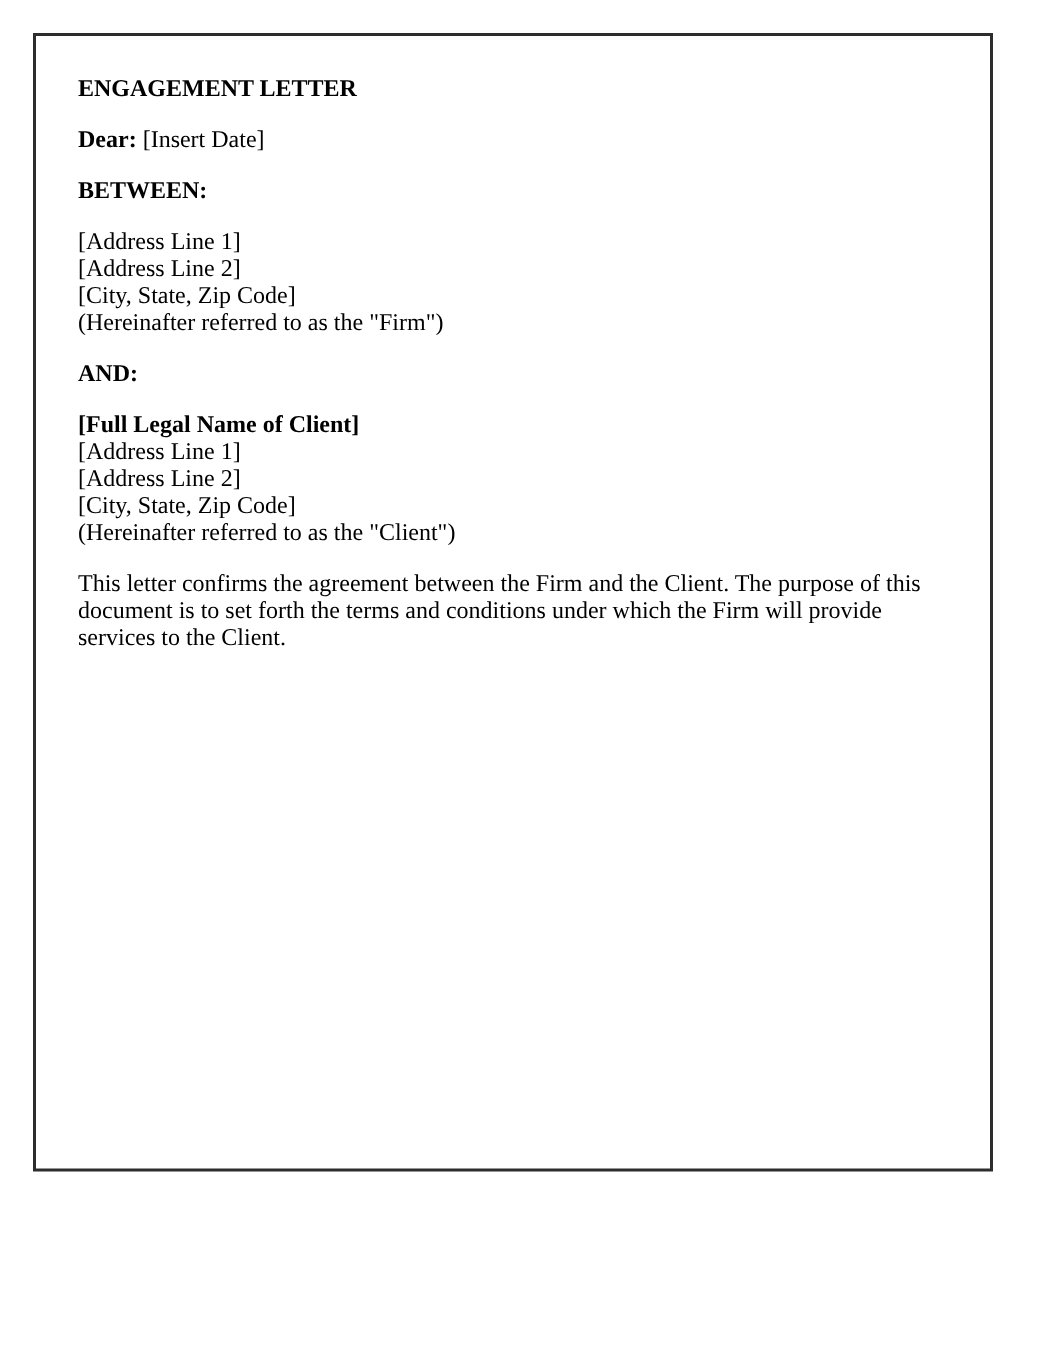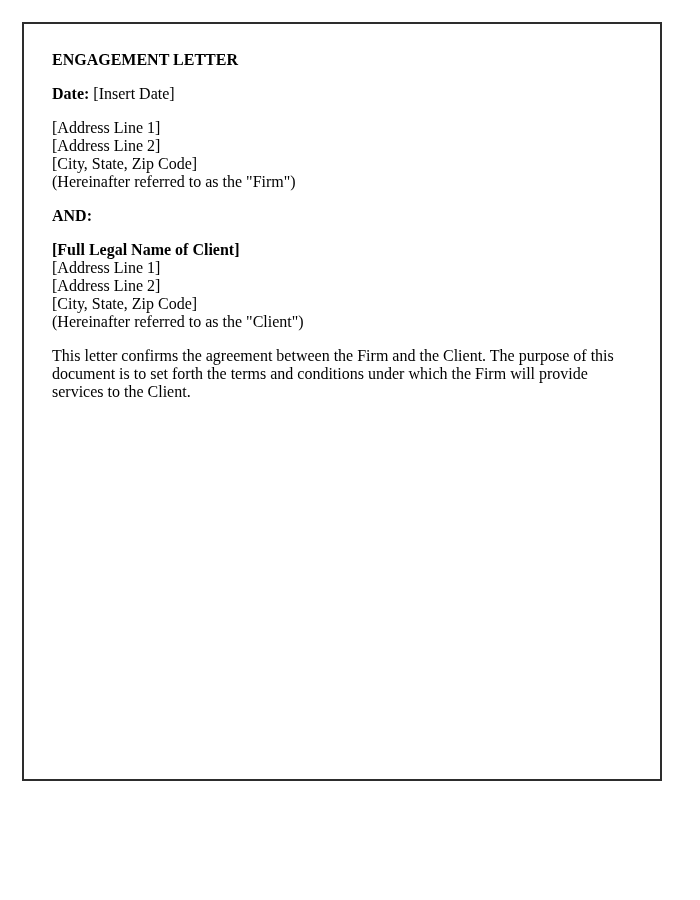--- a/index.html
+++ b/index.html
@@ -36,22 +36,23 @@
   .line { display: block; }
 </style>
 </head>
 <body>
 
 <div class="letter-frame">
   <div class="letter-content">
 
     <div class="block bold">ENGAGEMENT LETTER</div>
 
-    <div class="block"><span class="bold">Date:</span> <span>[Insert Date]</span></div>
+    <div class="block"><span class="bold">Dear:</span> <span>[Insert Date]</span></div>
 
+    <div class="block bold">BETWEEN:</div>
 
     <div class="block">
       <span class="line">[Address Line 1]</span>
       <span class="line">[Address Line 2]</span>
       <span class="line">[City, State, Zip Code]</span>
       <span class="line">(Hereinafter referred to as the "Firm")</span>
     </div>
 
     <div class="block bold">AND:</div>
 

